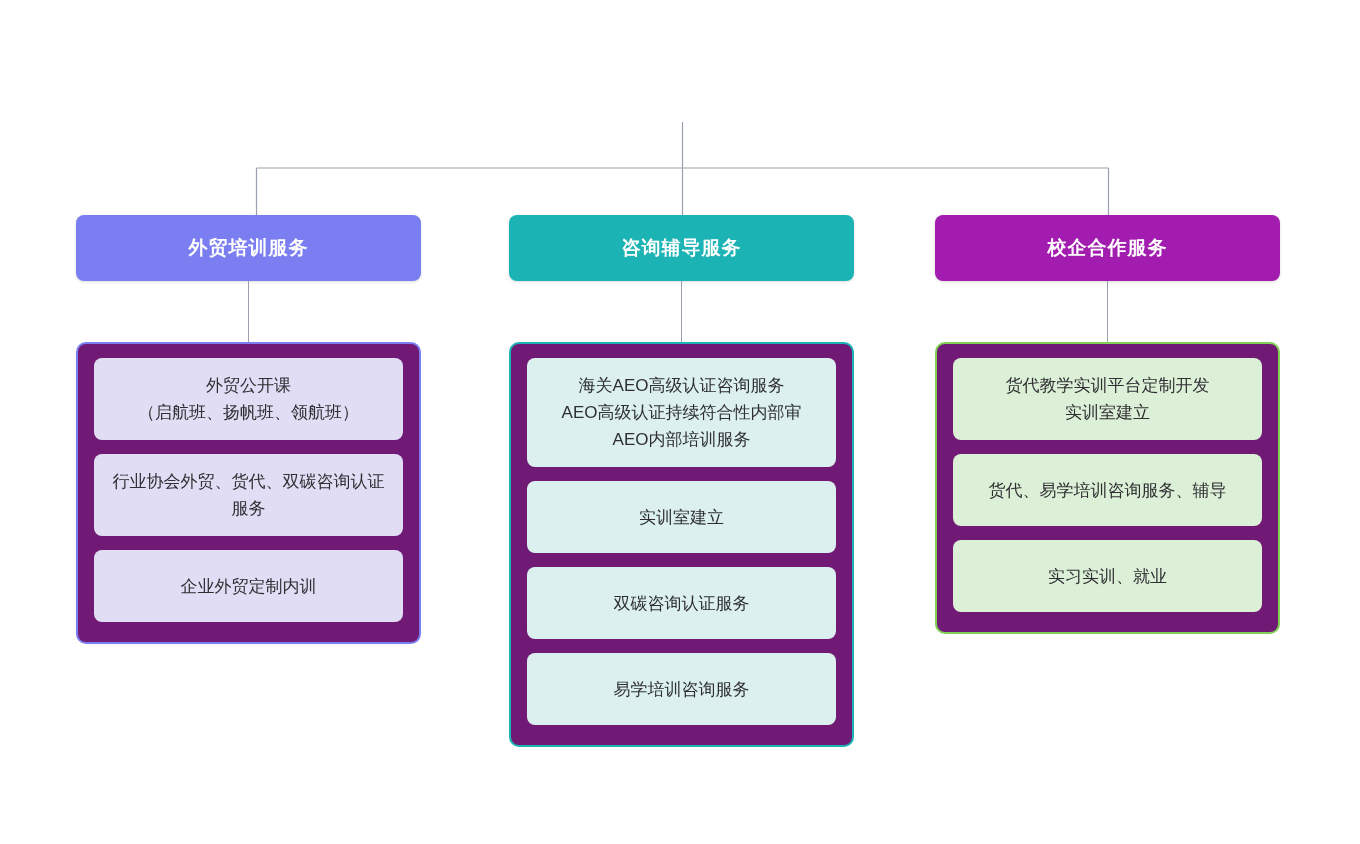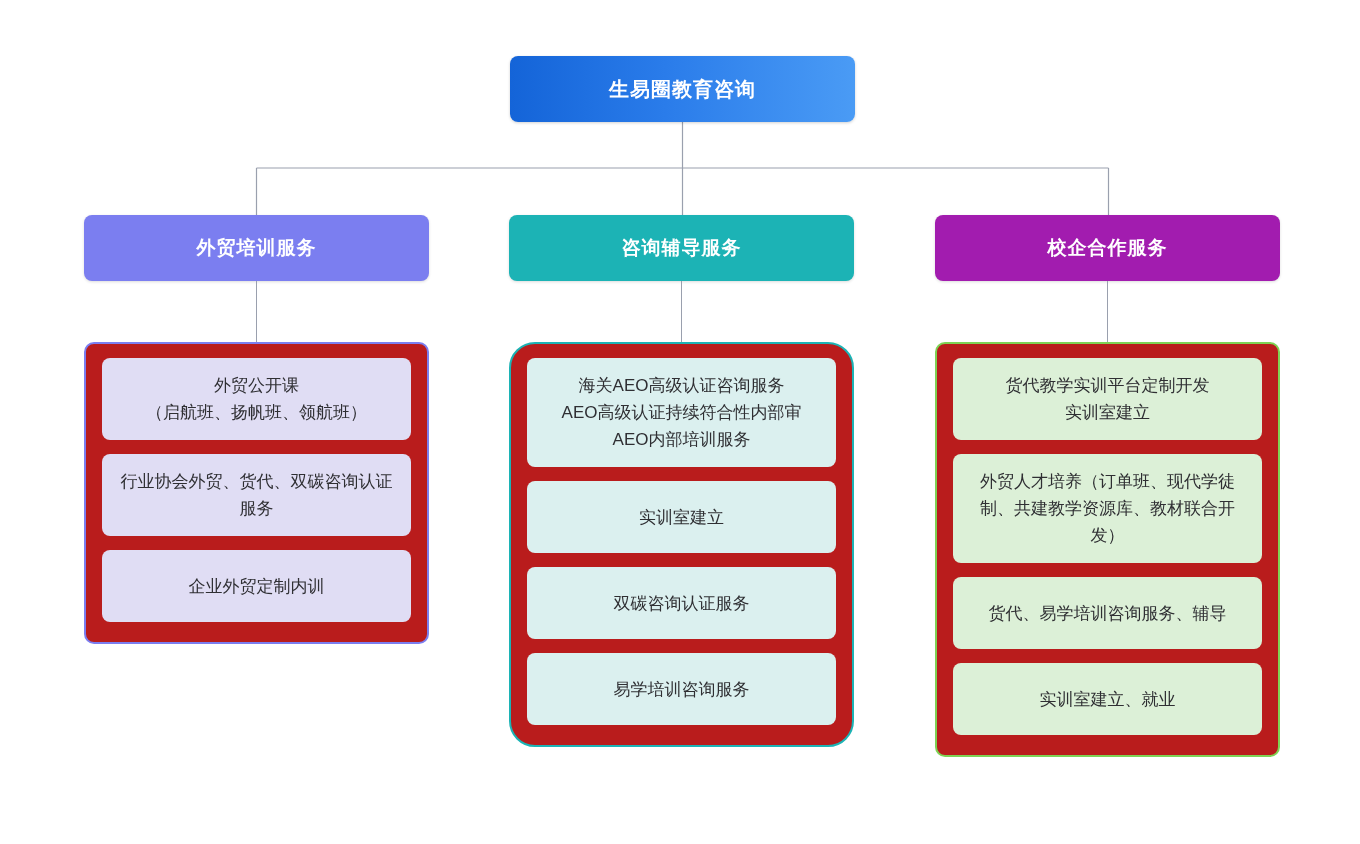--- a/index.html
+++ b/index.html
@@ -50,21 +50,21 @@
     font-weight: bold;
     letter-spacing: 1px;
   }
 
   
   .column {
     position: absolute;
     top: 215px;
     width: 345px;
   }
-  .col-0 { left: 84px;  }
+  .col-0 { left: 76px;  }
   .col-1 { left: 509px; }
   .col-2 { left: 935px; }
 
   .branch-header {
     height: 66px;
     border-radius: 8px;
     display: flex;
     align-items: center;
     justify-content: center;
     box-shadow: 0 1px 3px rgba(0,0,0,0.14);
@@ -78,21 +78,21 @@
 
   .items-box {
     position: absolute;
     top: 127px;
     left: 0;
     width: 345px;
     box-sizing: border-box;
     border: 2px solid #888;
     border-radius: 10px;
     padding: 14px 16px;
-    background: #b91c1c;
+    background: #701a75;
   }
 
   .item-card {
     box-sizing: border-box;
     border-radius: 8px;
     margin-bottom: 14px;
     padding: 14px 12px;
     min-height: 72px;
     display: flex;
     align-items: center;
@@ -106,21 +106,21 @@
   .item-card:last-child { margin-bottom: 6px; }
 
   
   .theme-purple .branch-header { background: #7b7ef0; }
   .theme-purple .items-box    { border-color: #7b7ef0; }
   .theme-purple .item-card    { background: #e0ddf4; }
   .theme-purple .stem         { background: #9aa0ae; }
 
   
   .theme-teal .branch-header { background: #1cb3b5; }
-  .theme-teal .items-box     { border-color: #1cb3b5; border-radius: 26px; }
+  .theme-teal .items-box     { border-color: #1cb3b5; }
   .theme-teal .item-card     { background: #dbf0ef; }
   .theme-teal .stem          { background: #9aa0ae; }
 
   
   .theme-green .branch-header { background: #a21caf; }
   .theme-green .items-box     { border-color: #7ed254; }
   .theme-green .item-card     { background: #dcf0d7; }
   .theme-green .stem          { background: #9aa0ae; }
 
   .stem {
@@ -140,23 +140,20 @@
 
     <line x1="682.5" y1="122" x2="682.5" y2="168" stroke="#9aa0ae" stroke-width="1.2"></line>
 
     <line x1="256.5" y1="168" x2="1108.5" y2="168" stroke="#9aa0ae" stroke-width="1.2"></line>
 
     <line x1="256.5" y1="168" x2="256.5" y2="215" stroke="#9aa0ae" stroke-width="1.2"></line>
     <line x1="682.5" y1="168" x2="682.5" y2="215" stroke="#9aa0ae" stroke-width="1.2"></line>
     <line x1="1108.5" y1="168" x2="1108.5" y2="215" stroke="#9aa0ae" stroke-width="1.2"></line>
   </svg>
 
-  <div class="root-node">
-    <span class="node-text">生易圈教育咨询</span>
-  </div>
 
   <div class="column col-0 theme-purple">
     <div class="branch-header">
       <span class="node-text">外贸培训服务</span>
     </div>
     <div class="stem"></div>
     <div class="items-box">
       <div class="item-card">外贸公开课
 （启航班、扬帆班、领航班）</div>
       <div class="item-card">行业协会外贸、货代、双碳咨询认证服务</div>
@@ -180,19 +177,18 @@
   </div>
 
   <div class="column col-2 theme-green">
     <div class="branch-header">
       <span class="node-text">校企合作服务</span>
     </div>
     <div class="stem"></div>
     <div class="items-box">
       <div class="item-card">货代教学实训平台定制开发
 实训室建立</div>
-      <div class="item-card">外贸人才培养（订单班、现代学徒制、共建教学资源库、教材联合开发）</div>
       <div class="item-card">货代、易学培训咨询服务、辅导</div>
-      <div class="item-card">实训室建立、就业</div>
+      <div class="item-card">实习实训、就业</div>
     </div>
   </div>
 
 </div>
 
 </body></html>

